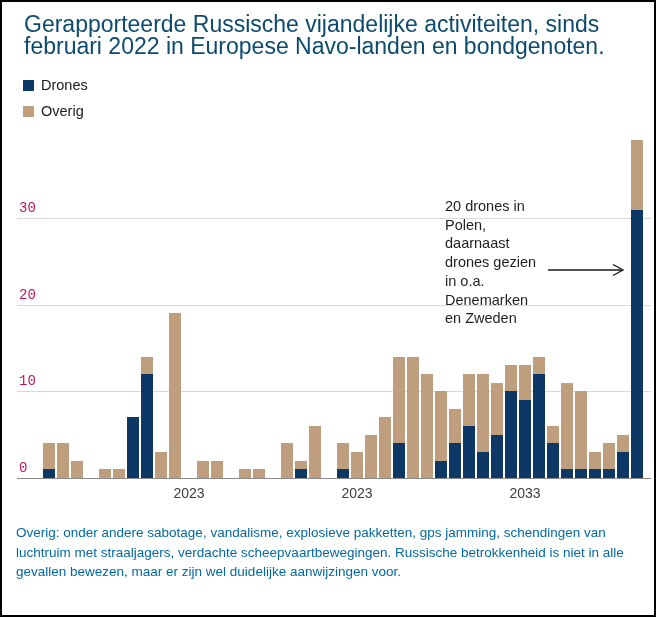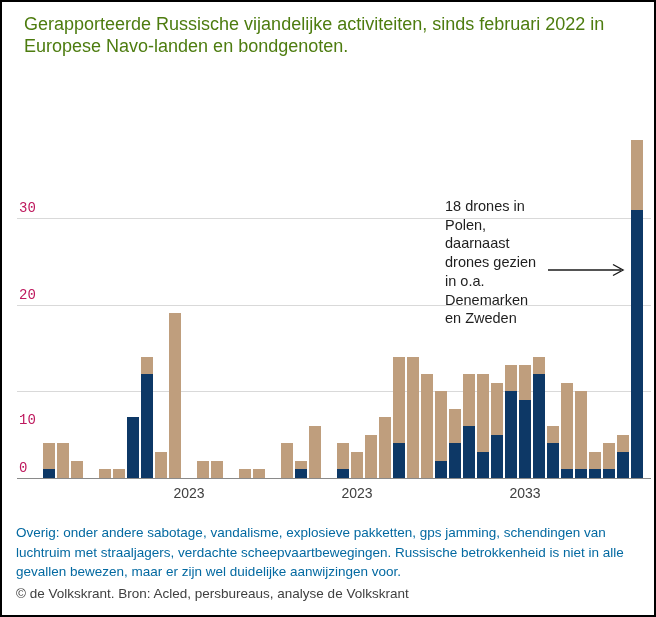--- a/index.html
+++ b/index.html
@@ -3,21 +3,21 @@
 <meta charset="utf-8">
 <style>
   html,body{margin:0;padding:0;background:#fff;}
   .page{
     position:relative;width:656px;height:617px;box-sizing:border-box;
     border:2px solid #000;background:#fff;overflow:hidden;
     font-family:"Liberation Sans","DejaVu Sans",sans-serif;
   }
   .title{
     position:absolute;left:22px;top:11px;width:604px;
-    font-size:18px;line-height:22px;color:#4d7c0f;
+    font-size:23px;line-height:22px;color:#0c4a6e;
   }
   .legend{position:absolute;left:21px;top:75px;}
   .legend-row{display:flex;align-items:center;height:16px;margin-bottom:10px;}
   .swatch{width:11px;height:11px;margin-right:7px;flex:0 0 auto;}
   .legend-label{font-size:14.5px;color:#1a1a1a;}
   #plot{position:absolute;left:0;top:0;width:656px;height:617px;}
   .gridline{position:absolute;height:1px;}
   .ylab{position:absolute;font-size:14px;color:#be185d;font-family:Liberation Mono, monospace;}
   .bar-seg{position:absolute;}
   .xlab{position:absolute;font-size:14px;color:#404040;text-align:center;width:56px;}
@@ -35,26 +35,36 @@
     font-size:13.5px;color:#404040;
   }
 </style>
 </head>
 <body>
 
 <div class="page">
 
   <div class="title">Gerapporteerde Russische vijandelijke activiteiten, sinds februari 2022 in Europese Navo-landen en bondgenoten.</div>
 
+  <div class="legend">
+    <div class="legend-row">
+      <span class="swatch" style="background: rgb(13, 56, 102);"></span>
+      <span class="legend-label">Drones</span>
+    </div>
+    <div class="legend-row">
+      <span class="swatch" style="background: rgb(191, 158, 125);"></span>
+      <span class="legend-label">Overig</span>
+    </div>
+  </div>
 
   <div id="plot">
       <div class="gridline" style="left: 15px; top: 476px; width: 634px; background: rgb(138, 138, 138);"></div>
       <div class="ylab" style="left: 17px; top: 458px;">0</div>
       <div class="gridline" style="left: 15px; top: 389px; width: 634px; background: rgb(217, 217, 217);"></div>
-      <div class="ylab" style="left: 17px; top: 371px; margin-top: 39px;">10</div>
+      <div class="ylab" style="left: 17px; top: 371px;">10</div>
       <div class="gridline" style="left: 15px; top: 303px; width: 634px; background: rgb(217, 217, 217);"></div>
       <div class="ylab" style="left: 17px; top: 285px;">20</div>
       <div class="gridline" style="left: 15px; top: 216px; width: 634px; background: rgb(217, 217, 217);"></div>
       <div class="ylab" style="left: 17px; top: 198px;">30</div>
       <div class="bar-seg" style="left: 41px; top: 467px; width: 12px; height: 9px; background: rgb(13, 56, 102);"></div>
       <div class="bar-seg" style="left: 41px; top: 441px; width: 12px; height: 26px; background: rgb(191, 158, 125);"></div>
       <div class="bar-seg" style="left: 55px; top: 441px; width: 12px; height: 35px; background: rgb(191, 158, 125);"></div>
       <div class="bar-seg" style="left: 69px; top: 459px; width: 12px; height: 17px; background: rgb(191, 158, 125);"></div>
       <div class="bar-seg" style="left: 97px; top: 467px; width: 12px; height: 9px; background: rgb(191, 158, 125);"></div>
       <div class="bar-seg" style="left: 111px; top: 467px; width: 12px; height: 9px; background: rgb(191, 158, 125);"></div>
@@ -108,29 +118,28 @@
       <div class="bar-seg" style="left: 601px; top: 441px; width: 12px; height: 26px; background: rgb(191, 158, 125);"></div>
       <div class="bar-seg" style="left: 615px; top: 450px; width: 12px; height: 26px; background: rgb(13, 56, 102);"></div>
       <div class="bar-seg" style="left: 615px; top: 433px; width: 12px; height: 17px; background: rgb(191, 158, 125);"></div>
       <div class="bar-seg" style="left: 629px; top: 208px; width: 12px; height: 268px; background: rgb(13, 56, 102);"></div>
       <div class="bar-seg" style="left: 629px; top: 138px; width: 12px; height: 70px; background: rgb(191, 158, 125);"></div>
       <div class="xlab" style="left: 159px; top: 483px;">2023</div>
       <div class="xlab" style="left: 327px; top: 483px;">2023</div>
       <div class="xlab" style="left: 495px; top: 483px;">2033</div>
     </div>
 
-  <div class="annotation">18 drones in
+  <div class="annotation">20 drones in
 Polen,
 daarnaast
 drones gezien
 in o.a.
 Denemarken
 en Zweden</div>
 
   <svg class="arrow-svg" width="84" height="18" viewBox="0 0 84 18">
     <line x1="1" y1="9" x2="74" y2="9" stroke="#1a1a1a" stroke-width="1.4"></line>
     <path d="M66 3.5 L76 9 L66 14.5" fill="none" stroke="#1a1a1a" stroke-width="1.4"></path>
   </svg>
 
   <div class="footnote">Overig: onder andere sabotage, vandalisme, explosieve pakketten, gps jamming, schendingen van luchtruim met straaljagers, verdachte scheepvaartbewegingen. Russische betrokkenheid is niet in alle gevallen bewezen, maar er zijn wel duidelijke aanwijzingen voor.</div>
-  <div class="credit">© de Volkskrant. Bron: Acled, persbureaus, analyse de Volkskrant</div>
 
 </div>
 
 </body></html>

